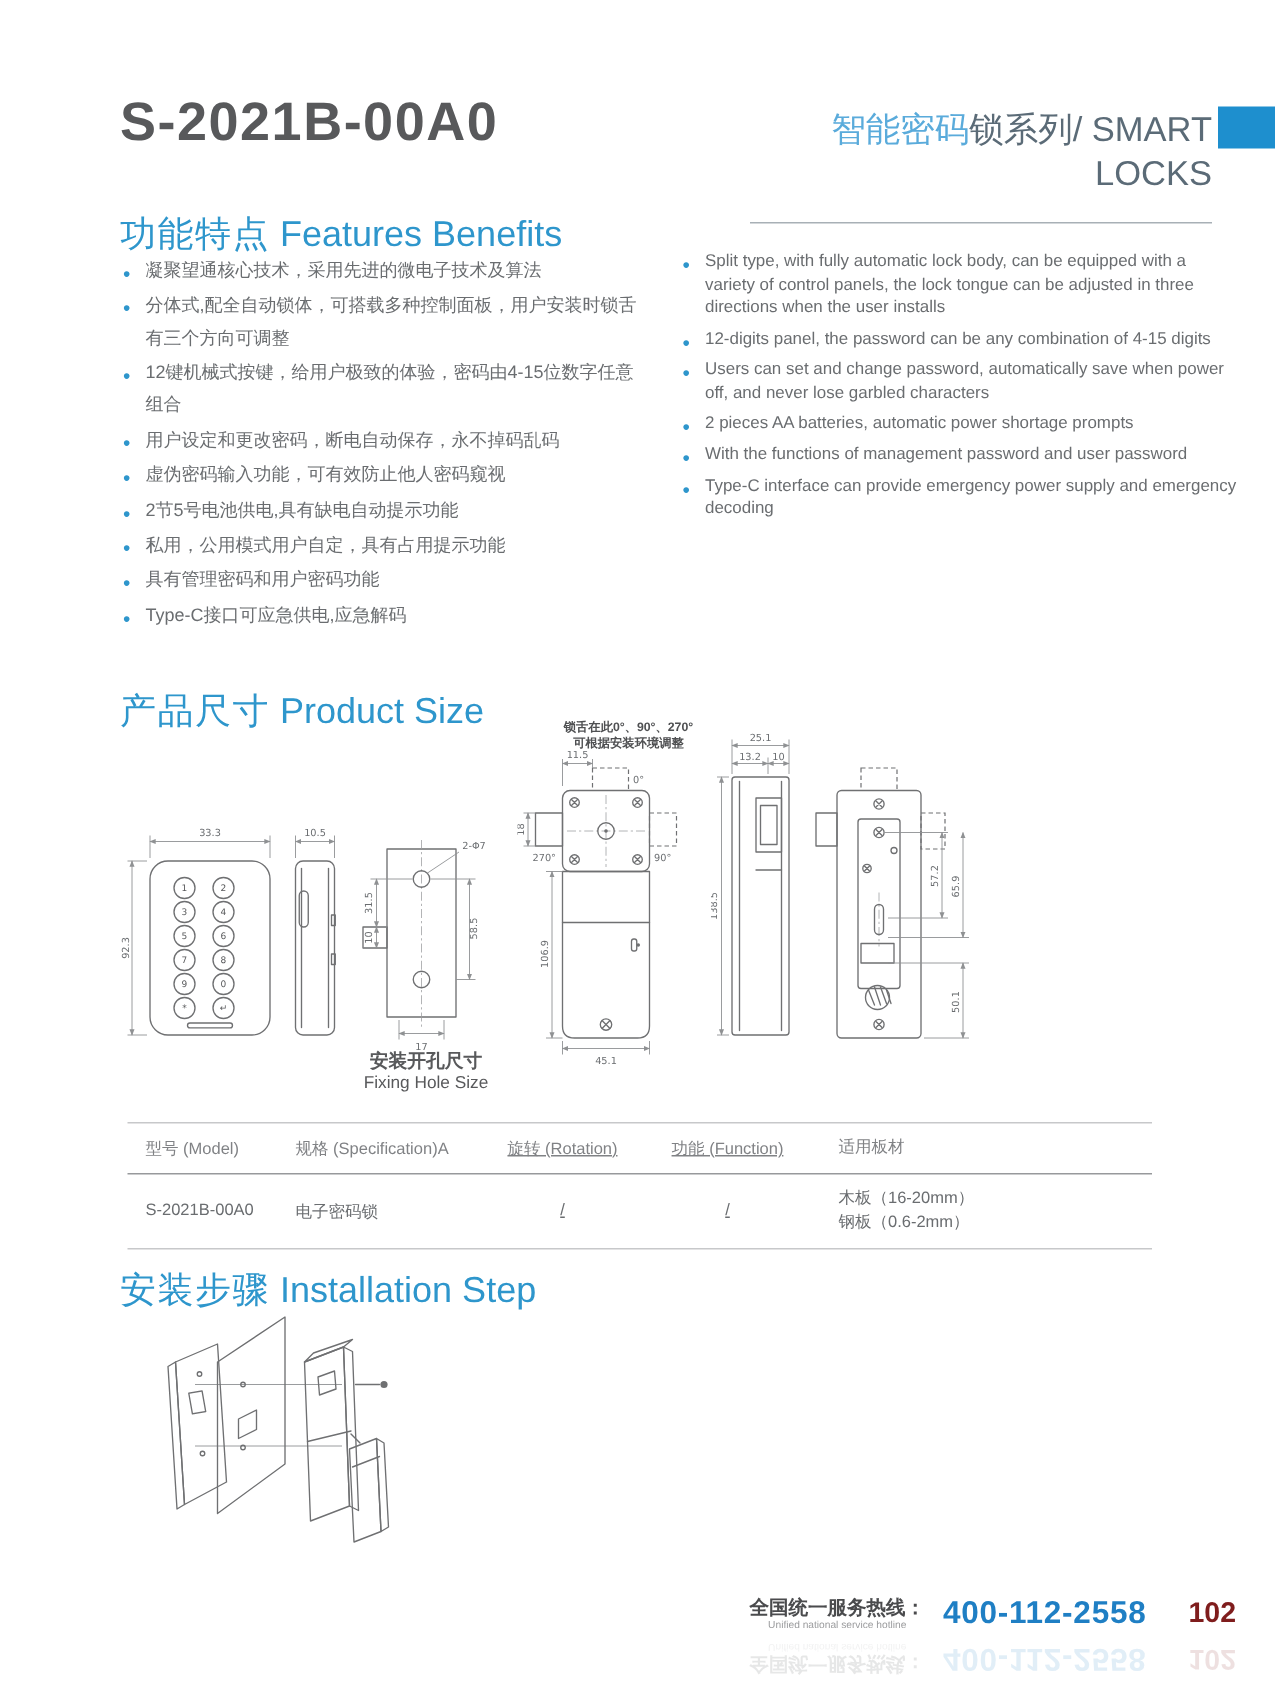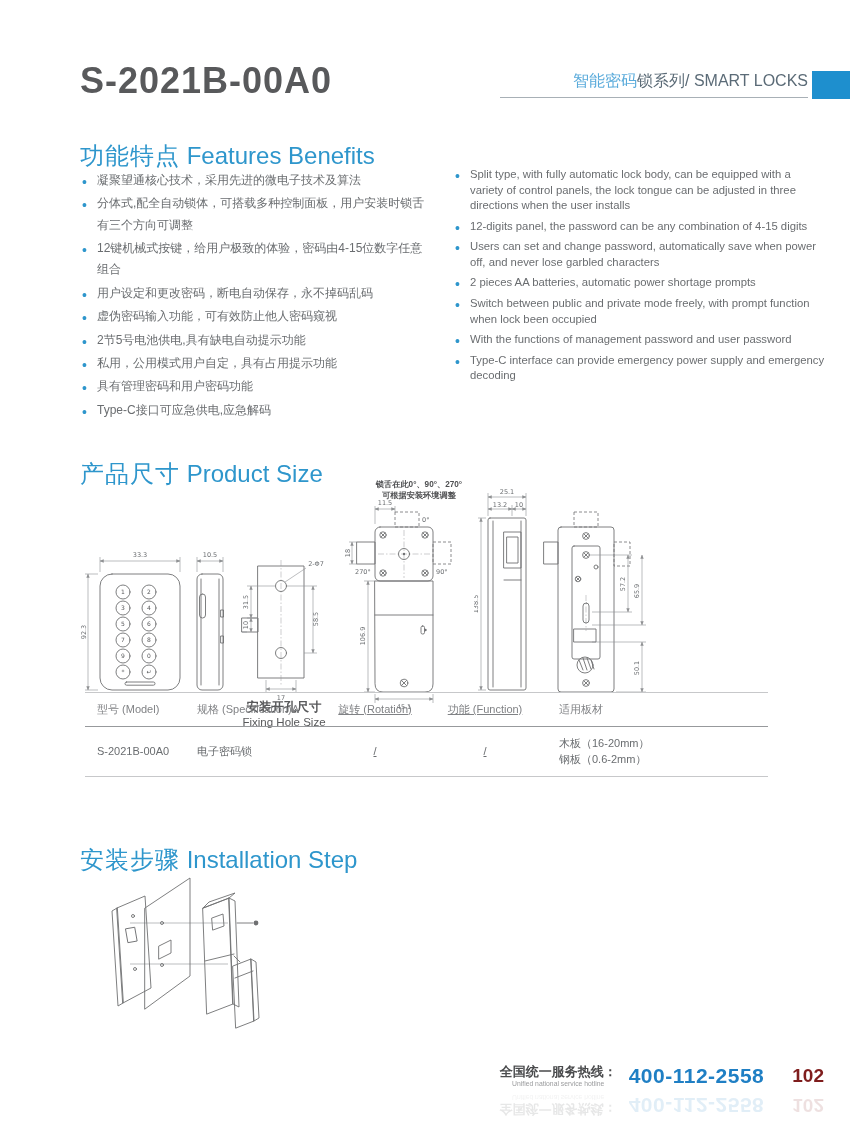--- a/index.html
+++ b/index.html
@@ -2,21 +2,21 @@
 <html><head>
 <meta charset="utf-8">
 <style>
   html,body{margin:0;padding:0;}
   .page{position:relative;width:850px;height:1126px;background:#ffffff;overflow:hidden;
         font-family:"Liberation Sans",sans-serif;color:#6a6d70;}
   
   .model-title{position:absolute;left:80px;top:60px;font-size:36px;font-weight:600;
                color:#58595b;letter-spacing:1px;}
   .series{position:absolute;left:500px;top:71px;width:308px;text-align:right;
-          font-size:16px;padding-bottom:5px;border-bottom:1px solid #a8b0b6;}
+          font-size:23px;padding-bottom:19px;border-bottom:1px solid #a8b0b6;}
   .series .hl{color:#5aabdb;}
   .series .rest{color:#5b6b77;}
   .header-box{position:absolute;left:812px;top:71px;width:38px;height:28px;background:#1e8fce;}
   
   .sec-title{position:absolute;left:80px;font-size:24px;color:#2e96cc;}
   .sec-title .zh{letter-spacing:1px;}
   
   .bullets{position:absolute;margin:0;padding:0;list-style:none;}
   .bullets li{position:relative;padding-left:15px;}
   .bullets li::before{content:"\2022";position:absolute;left:0;top:0;color:#2e96cc;font-size:14px;}
@@ -30,21 +30,21 @@
   .dash{stroke:#6f7072;stroke-width:0.8;fill:none;stroke-dasharray:3 2;}
   .dim{stroke:#8f9193;stroke-width:0.6;fill:none;}
   .cl{stroke:#9a9b9d;stroke-width:0.5;fill:none;stroke-dasharray:6 2 1.5 2;}
   text.dm{font-size:6.5px;fill:#6a6d70;font-family:"DejaVu Sans",sans-serif;}
   text.key{font-size:6px;fill:#58595b;font-family:"DejaVu Sans",sans-serif;text-anchor:middle;}
   text.note{font-size:8.2px;fill:#4f5052;font-weight:600;text-anchor:middle;}
   .hole-caption{position:absolute;left:224px;top:699px;width:120px;text-align:center;color:#58595b;}
   .hole-caption .zh{font-size:12.5px;font-weight:600;}
   .hole-caption .en{font-size:11.5px;}
   
-  .spec-table{position:absolute;left:85px;top:692px;width:683px;}
+  .spec-table{position:absolute;left:85px;top:748px;width:683px;}
   .thead,.trow{display:grid;grid-template-columns:112px 122px 112px 108px 1fr;align-items:center;}
   .thead{border-top:1px solid #c7c8ca;border-bottom:1.5px solid #97999c;padding:8px 0;}
   .trow{border-bottom:1px solid #c7c8ca;padding:8px 0;}
   .th{font-size:11px;color:#808285;}
   .td{font-size:11px;color:#6a6d70;}
   .c1{padding-left:12px;}
   .c3,.c4{text-align:center;text-decoration:underline;}
   .c5{padding-left:20px;line-height:1.5;}
   
   .footer{position:absolute;right:26px;top:1064px;display:flex;align-items:center;}
@@ -87,21 +87,20 @@
     <li>2节5号电池供电,具有缺电自动提示功能</li>
     <li>私用，公用模式用户自定，具有占用提示功能</li>
     <li>具有管理密码和用户密码功能</li>
     <li>Type-C接口可应急供电,应急解码</li>
   </ul>
   <ul class="bullets bullets-en">
     <li>Split type, with fully automatic lock body, can be equipped with a variety of control panels, the lock tongue can be adjusted in three directions when the user installs</li>
     <li>12-digits panel, the password can be any combination of 4-15 digits</li>
     <li>Users can set and change password, automatically save when power off, and never lose garbled characters</li>
     <li>2 pieces AA batteries, automatic power shortage prompts</li>
-    <li>Switch between public and private mode freely, with prompt function when lock been occupied</li>
     <li>With the functions of management password and user password</li>
     <li>Type-C interface can provide emergency power supply and emergency decoding</li>
   </ul>
 
   <div class="sec-title" style="top:458px;">
     <span class="zh">产品尺寸</span>
     <span>Product Size</span>
   </div>
 
   <svg class="drawing" style="left:80px;top:548px;" width="112" height="152" viewBox="0 0 112 152">

